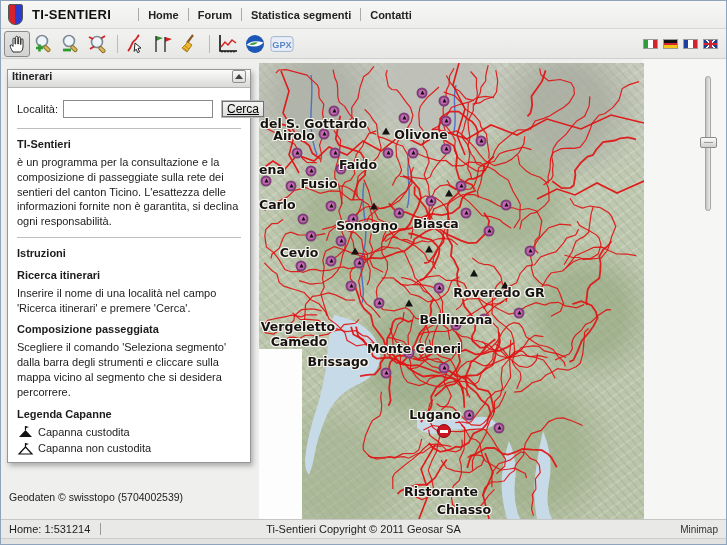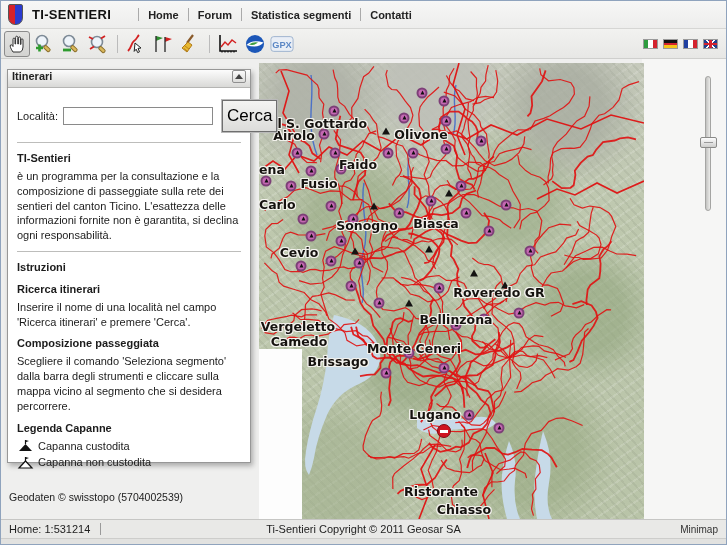--- a/index.html
+++ b/index.html
@@ -85,23 +85,23 @@
   #panel-title { font-size:11px; font-weight:bold; color:#222; flex:1; }
   #collapse-btn { width:14px; height:13px; border:1px solid #8f8f8f; border-radius:2px;
                   background:linear-gradient(#fafafa,#dcdcda); display:flex; align-items:center; justify-content:center; cursor:pointer; }
   #collapse-btn span { width:0; height:0; border-left:4px solid transparent; border-right:4px solid transparent;
                   border-bottom:5px solid #444; }
   #panel-body { padding:8px 9px; font-size:11px; color:#1c1c1c; line-height:1.35; }
   #search-row { display:flex; align-items:center; margin:4px 0 10px; }
   #search-label { margin-right:5px; }
   #search-input { flex:1; height:18px; border:1px solid #8a8a8a; background:#fff; font-size:11px; padding:0 3px;
                   font-family:"Liberation Sans", sans-serif; }
-  #search-btn { margin-left:9px; height:32px; font-size:17px; padding:0 4px; border:1px solid #6f6f6f;
+  #search-btn { margin-left:9px; height:16px; font-size:12px; padding:0 4px; border:1px solid #6f6f6f;
                 outline:1px solid #b9b9b9; background:linear-gradient(#f4f4f2,#dcdcda); cursor:pointer;
-                font-family:"Liberation Sans", sans-serif; }
+                font-family:"Liberation Sans", sans-serif;text-decoration:underline; }
   .panel-hr { border:none; border-top:1px solid #bdbdbb; margin:8px 0; }
   .panel-h { font-weight:bold; margin:7px 0 3px; }
   .panel-p { margin-bottom:4px; }
   .legend-row { display:flex; align-items:center; margin:2px 0; }
   .legend-icon { width:17px; height:13px; margin-right:4px; flex:0 0 17px; }
 
   
   #attribution { position:absolute; left:8px; top:432px; font-size:10.5px; color:#222; }
   #zoom-slider-track { position:absolute; left:704px; top:17px; width:6px; height:135px;
                        background:linear-gradient(90deg,#c2c2c0,#ececea); border:1px solid #a5a5a3; border-radius:3px; cursor:pointer; }

